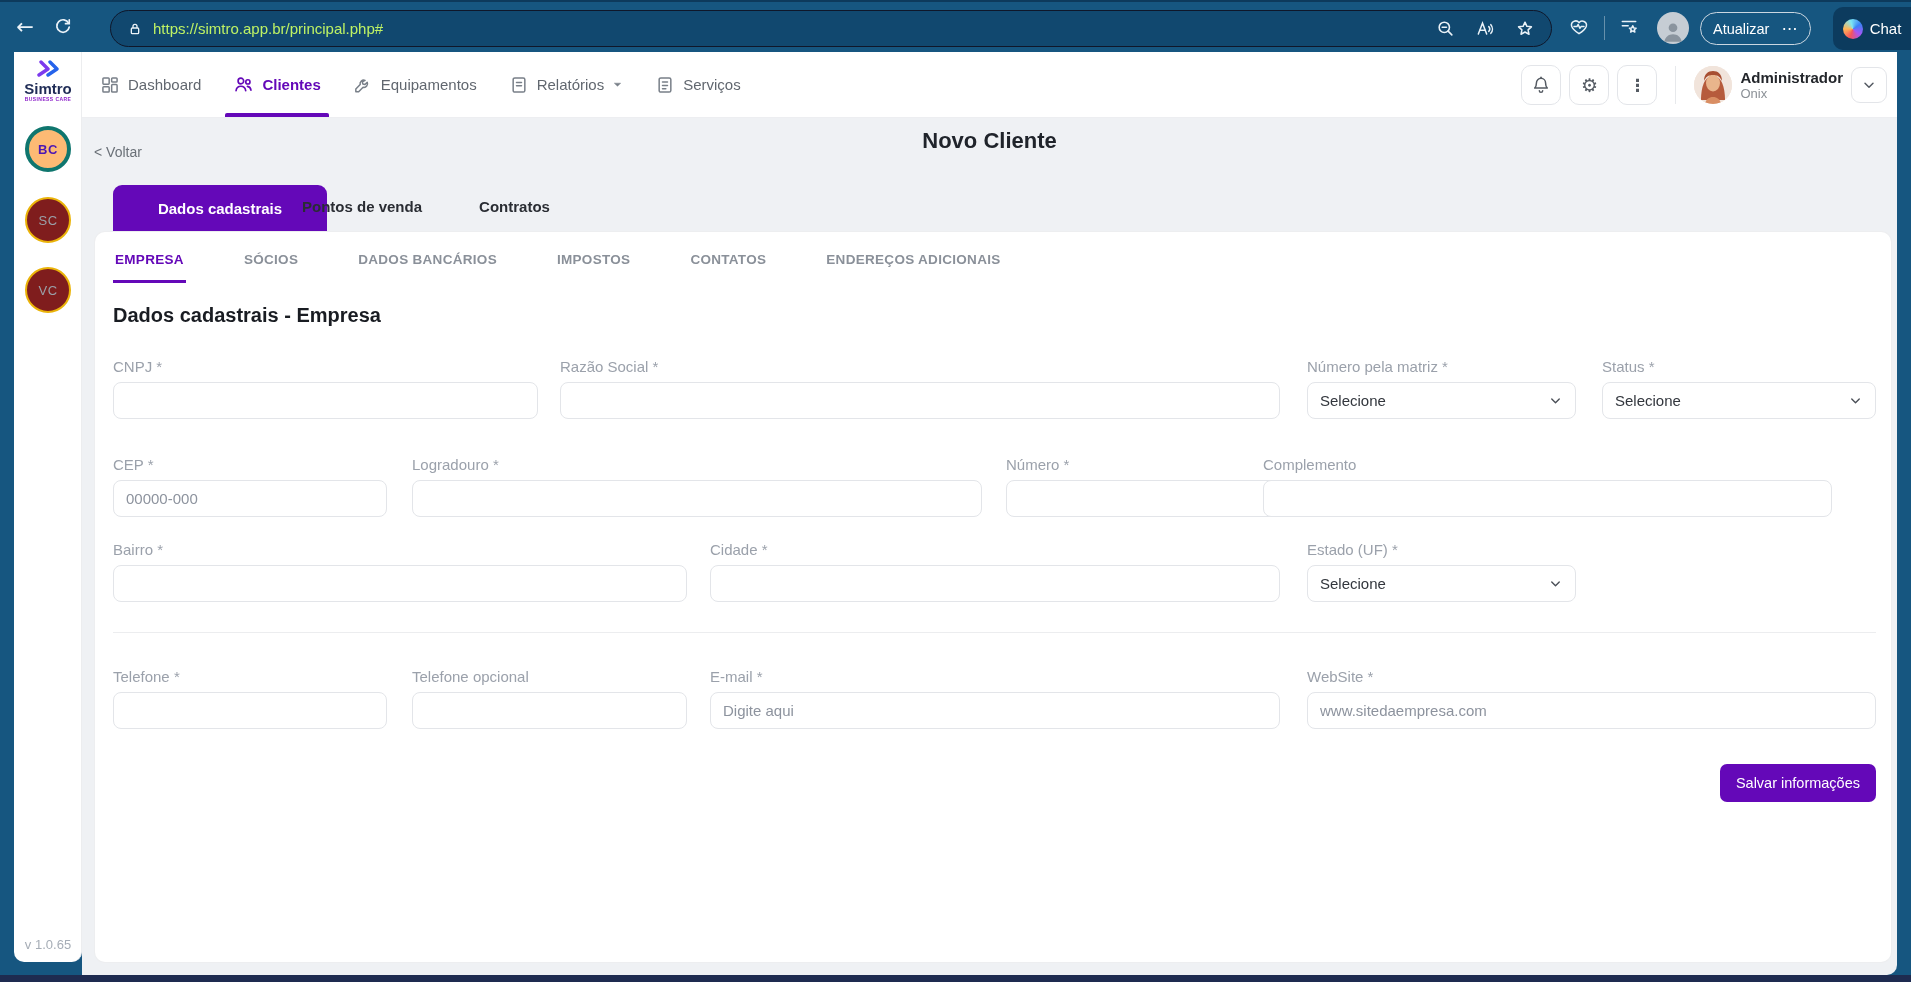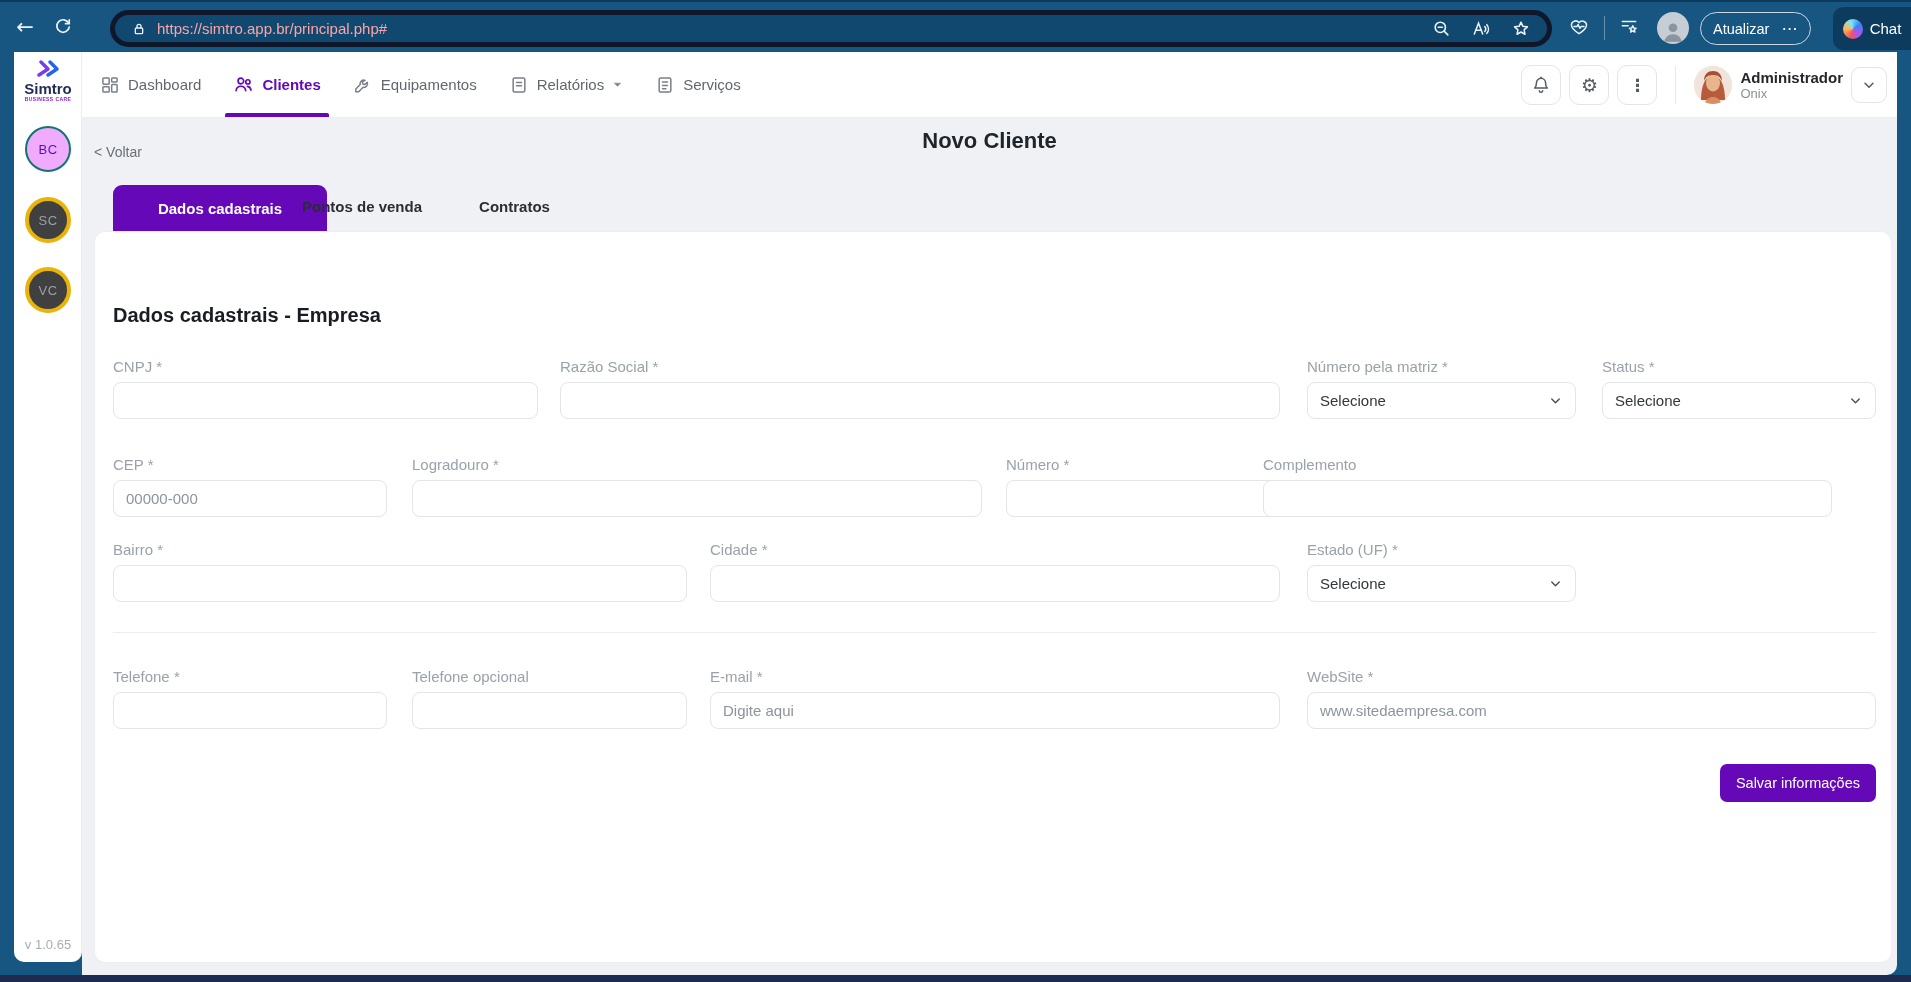--- a/index.html
+++ b/index.html
@@ -7,44 +7,44 @@
     --bottom-bar:#1E2B50; --page-bg:#EFF1F4;
   }
   *{box-sizing:border-box}
   body{margin:0;width:1911px;height:982px;overflow:hidden;position:relative;
        background:var(--chrome);font-family:"Liberation Sans",sans-serif;}
   .uni{font-family:"DejaVu Sans","Liberation Sans",sans-serif}
 
   
   .browser-bar{position:absolute;left:0;top:0;width:1911px;height:52px;background:var(--chrome);border-top:2px solid var(--chrome-dark)}
   .ibtn{position:absolute;width:34px;height:34px;top:8px;display:flex;align-items:center;justify-content:center;color:#EAF2F8;border-radius:6px;cursor:pointer}
-  .url-pill{position:absolute;left:110px;top:8px;width:1442px;height:37px;border:5px solid #0f172a;
+  .url-pill{position:absolute;left:110px;top:8px;width:1442px;height:37px;border:1px solid #0f172a;
             border-radius:19px;background:#11486F;display:flex;align-items:center;gap:10px;
-            color:#fca5a5;font-size:15px;padding:0 16px}
+            color:#bef264;font-size:15px;padding:0 16px}
   .pill-icons{margin-left:auto;display:flex;align-items:center;gap:20px}
   .chrome-divider{position:absolute;left:1604px;top:14px;width:1px;height:24px;background:rgba(255,255,255,.35)}
   .chrome-avatar{position:absolute;left:1657px;top:10px;width:32px;height:32px;border-radius:50%;background:#C6CDD4;display:flex;align-items:flex-end;justify-content:center;overflow:hidden}
   .update-pill{position:absolute;left:1700px;top:10px;height:33px;min-width:110px;border:1px solid #CBD7E1;border-radius:17px;
                display:flex;align-items:center;gap:12px;color:#fff;font-size:14.5px;padding:0 12px;cursor:pointer}
   .chat-btn{position:absolute;left:1833px;top:5px;width:78px;height:43px;background:#0C3B5E;border-radius:10px 0 0 10px;
             display:flex;align-items:center;justify-content:center;gap:7px;color:#fff;font-size:15px;cursor:pointer}
   .copilot-dot{width:20px;height:20px;border-radius:50%;
      background:conic-gradient(from 200deg,#F6545C,#FFB757,#7CE7F4,#3B82F6,#A855F7,#F6545C)}
 
   
   .bottom-bar{position:absolute;left:0;top:975px;width:1911px;height:7px;background:var(--bottom-bar)}
 
   .sidebar{position:absolute;left:14px;top:52px;width:68px;height:910px;background:#fff;
            border-right:1px solid #ECEDEF;border-radius:0 0 10px 10px}
   .logo{position:absolute;left:0;top:8px;width:68px;text-align:center;cursor:pointer}
   .logo-name{font-size:15px;font-weight:700;color:#1F2C56;line-height:15px}
   .logo-tag{font-size:5px;font-weight:700;letter-spacing:.4px;color:#8B1FC9}
   .s-av{position:absolute;left:11px;width:46px;height:46px;border-radius:50%;display:flex;align-items:center;justify-content:center;
-        font-size:13px;letter-spacing:.5px;background:#404040;border:4px solid #eab308;color:#9AA0A8;cursor:pointer}
-  .s-av.active{background:#f0abfc;border:2px solid #0f766e;color:#4C16B4;font-weight:400}
+        font-size:13px;letter-spacing:.5px;background:#7f1d1d;border:2px solid #eab308;color:#9AA0A8;cursor:pointer}
+  .s-av.active{background:#fdba74;border:4px solid #0f766e;color:#4C16B4;font-weight:700}
   .version{position:absolute;left:0;bottom:10px;width:68px;text-align:center;font-size:13px;color:#A6ADB6}
 
   .main{position:absolute;left:82px;top:52px;width:1815px;height:923px;background:var(--page-bg);border-radius:0 0 10px 0;overflow:hidden}
 
   
   .topnav{position:absolute;left:0;top:0;right:0;height:66px;background:#fff;border-bottom:1px solid #EDEEF1;
           display:flex;align-items:center;gap:32px;padding:0 10px 0 18px}
   .nav-item{display:flex;align-items:center;gap:8px;height:100%;color:#61676F;font-size:15px;position:relative;cursor:pointer;white-space:nowrap}
   .nav-item svg{stroke:#787F88}
   .nav-item.active{color:var(--accent);font-weight:700}
@@ -262,20 +262,28 @@
   <div class="page-title">Novo Cliente</div>
 
   <div class="tab-active">
       <span>Dados cadastrais</span>
     </div>
   <div class="tab-inactive" style="left:200px;width:160px"><span>Pontos de venda</span></div>
   <div class="tab-inactive" style="left:355px;width:155px"><span>Contratos</span></div>
 
   <div class="card">
 
+    <div class="subtabs">
+      <div class="subtab active">EMPRESA</div>
+      <div class="subtab">SÓCIOS</div>
+      <div class="subtab">DADOS BANCÁRIOS</div>
+      <div class="subtab">IMPOSTOS</div>
+      <div class="subtab">CONTATOS</div>
+      <div class="subtab">ENDEREÇOS ADICIONAIS</div>
+    </div>
 
     <div class="section-title">Dados cadastrais - Empresa</div>
 
     <div class="field" style="left:18px;top:126px;width:425px">
       <div class="flabel">CNPJ *</div>
       <input class="finput" placeholder="" style="">
     </div>
     <div class="field" style="left:465px;top:126px;width:720px">
       <div class="flabel">Razão Social *</div>
       <input class="finput" placeholder="" style="">

